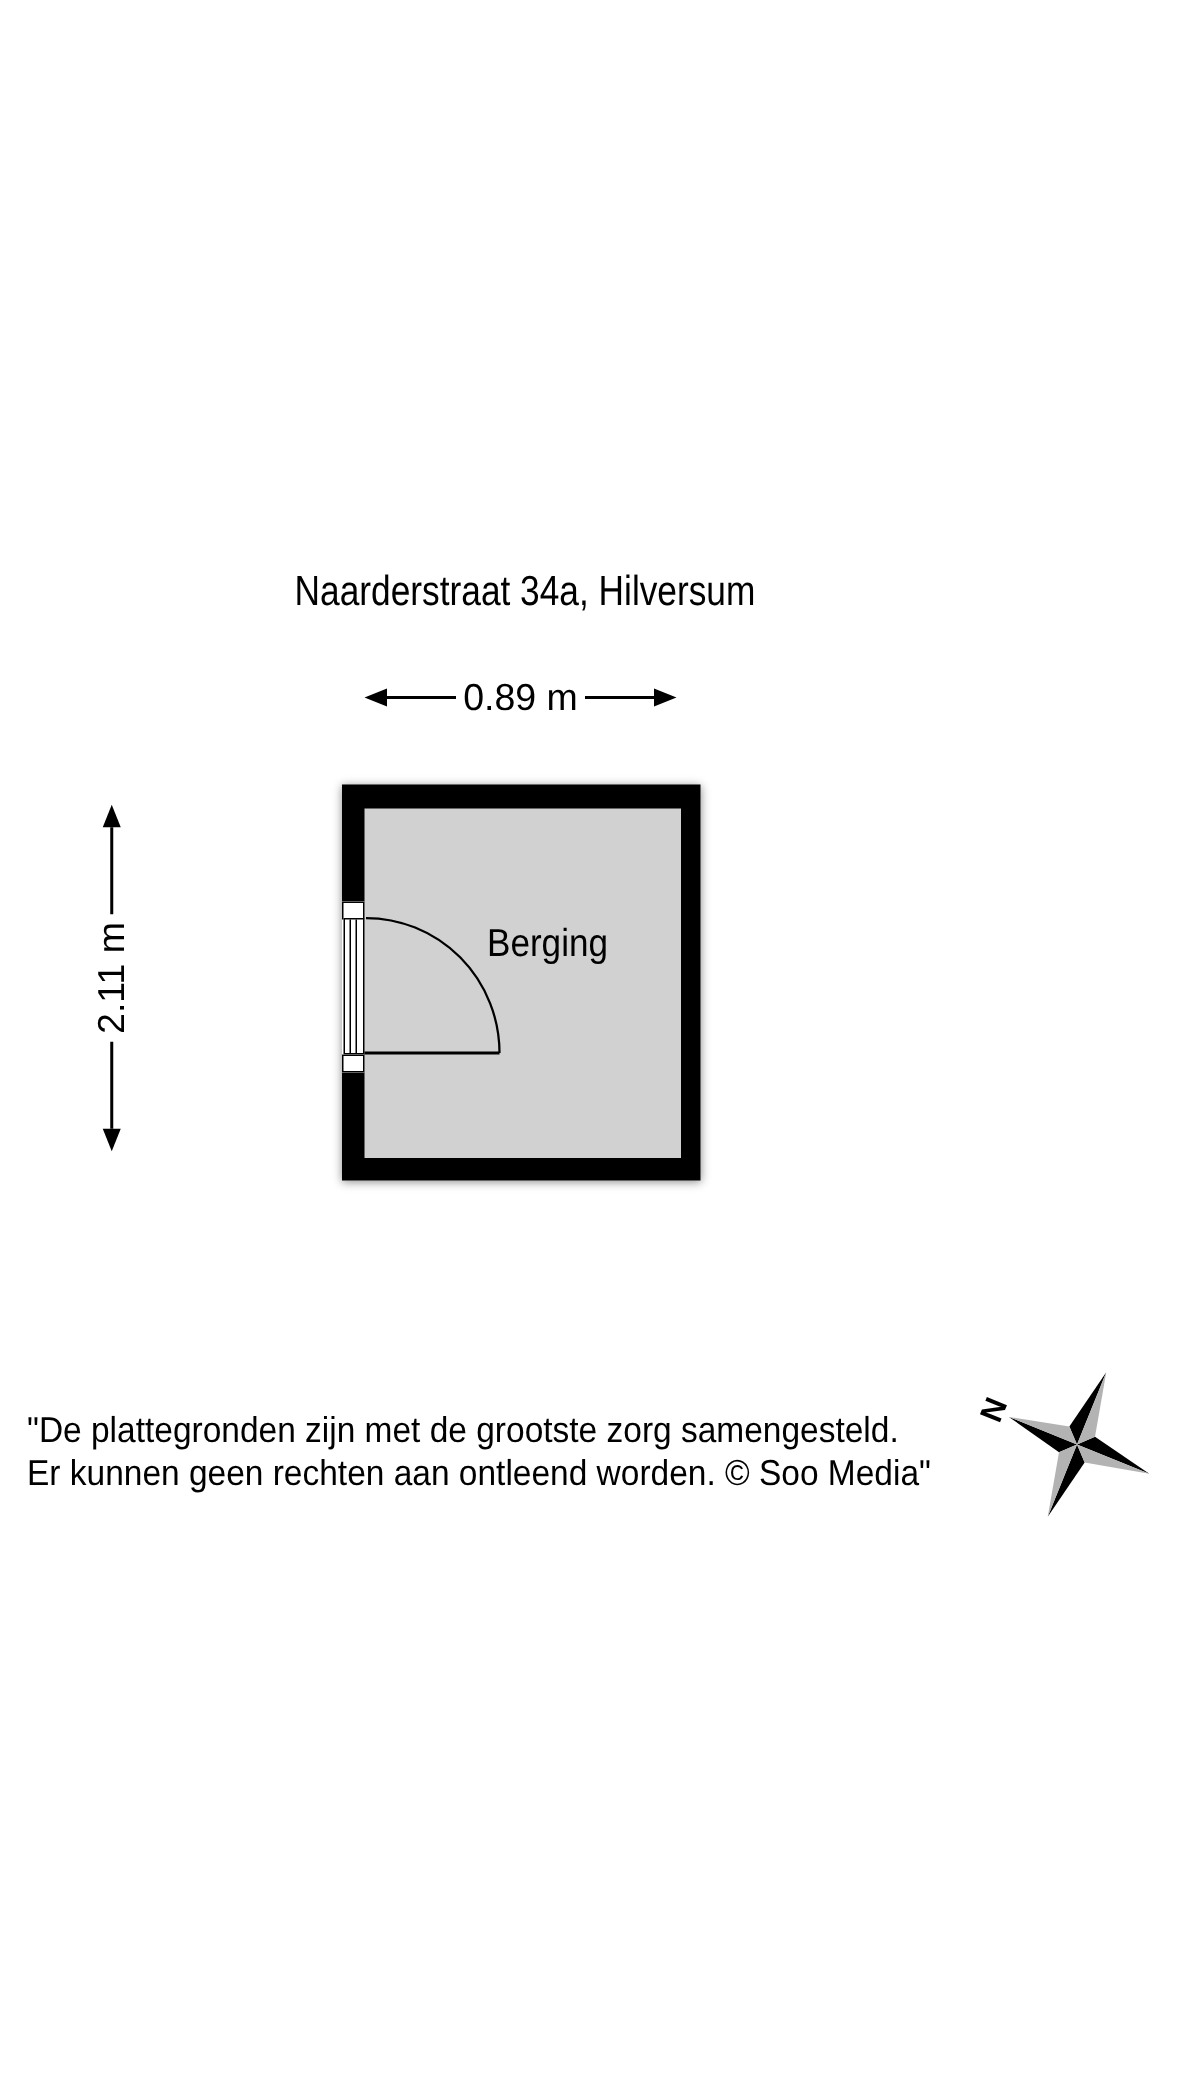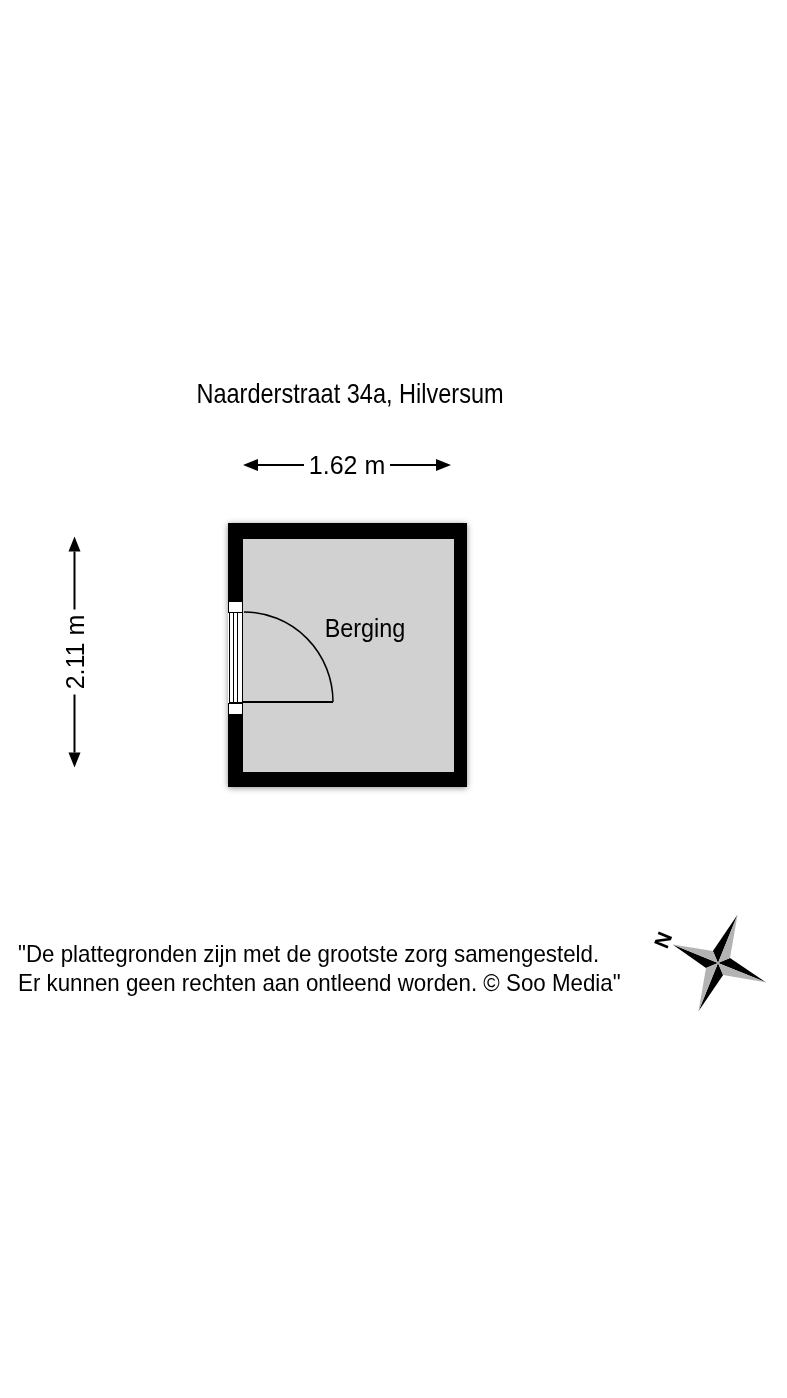--- a/index.html
+++ b/index.html
@@ -82,21 +82,21 @@
   }
 </style>
 </head>
 <body>
 
 <div class="abs plan-title">Naarderstraat 34a, Hilversum</div>
 
 <div class="abs dim dim-h">
   <span class="ah ah-left"></span>
   <span class="dim-line"></span>
-  <span class="dim-label">1.62 m</span>
+  <span class="dim-label">0.89 m</span>
   <span class="dim-line"></span>
   <span class="ah ah-right"></span>
 </div>
 
 <div class="abs dim dim-v">
   <span class="ah ah-left"></span>
   <span class="dim-line"></span>
   <span class="dim-label">2.11 m</span>
   <span class="dim-line"></span>
   <span class="ah ah-right"></span>

